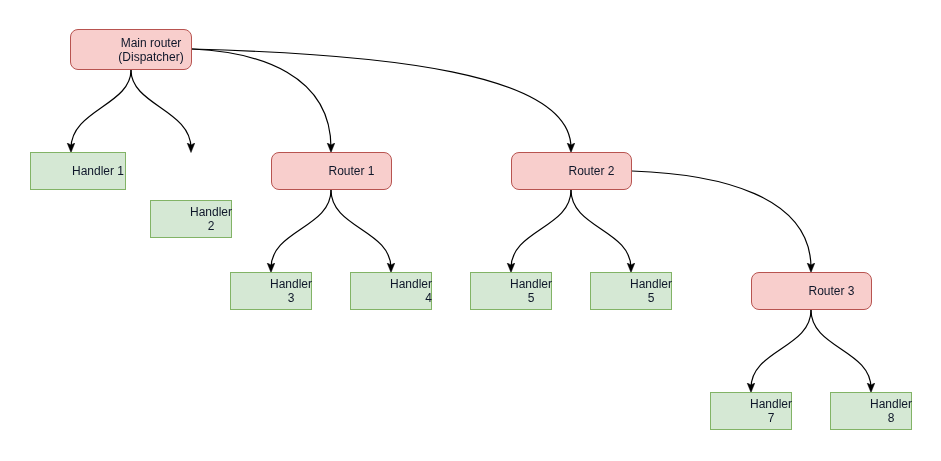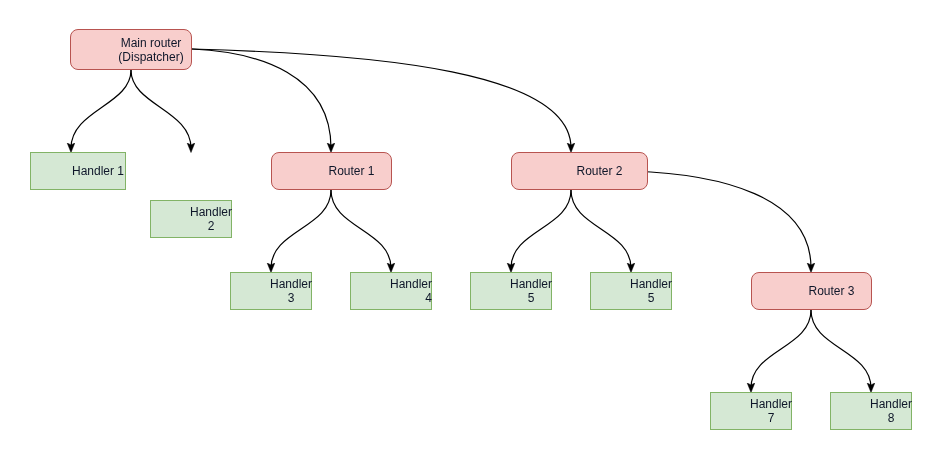--- a/index.html
+++ b/index.html
@@ -85,21 +85,21 @@
       </div>
       <div class="node node-handler" style="left: 30px; top: 152px; width: 96px; height: 38px;">
         <span class="node-label">Handler 1</span>
       </div>
       <div class="node node-handler" style="left: 150px; top: 152px; width: 82px; height: 38px; margin-top: 48px;">
         <span class="node-label">Handler 2</span>
       </div>
       <div class="node node-router" style="left: 271px; top: 152px; width: 121px; height: 38px;">
         <span class="node-label">Router 1</span>
       </div>
-      <div class="node node-router" style="left: 511px; top: 152px; width: 137px; height: 38px;">
+      <div class="node node-router" style="left: 511px; top: 152px; width: 121px; height: 38px;">
         <span class="node-label">Router 2</span>
       </div>
       <div class="node node-handler" style="left: 230px; top: 272px; width: 82px; height: 38px;">
         <span class="node-label">Handler 3</span>
       </div>
       <div class="node node-handler" style="left: 350px; top: 272px; width: 82px; height: 38px; text-align: right;">
         <span class="node-label">Handler 4</span>
       </div>
       <div class="node node-handler" style="left: 470px; top: 272px; width: 82px; height: 38px;">
         <span class="node-label">Handler 5</span>

